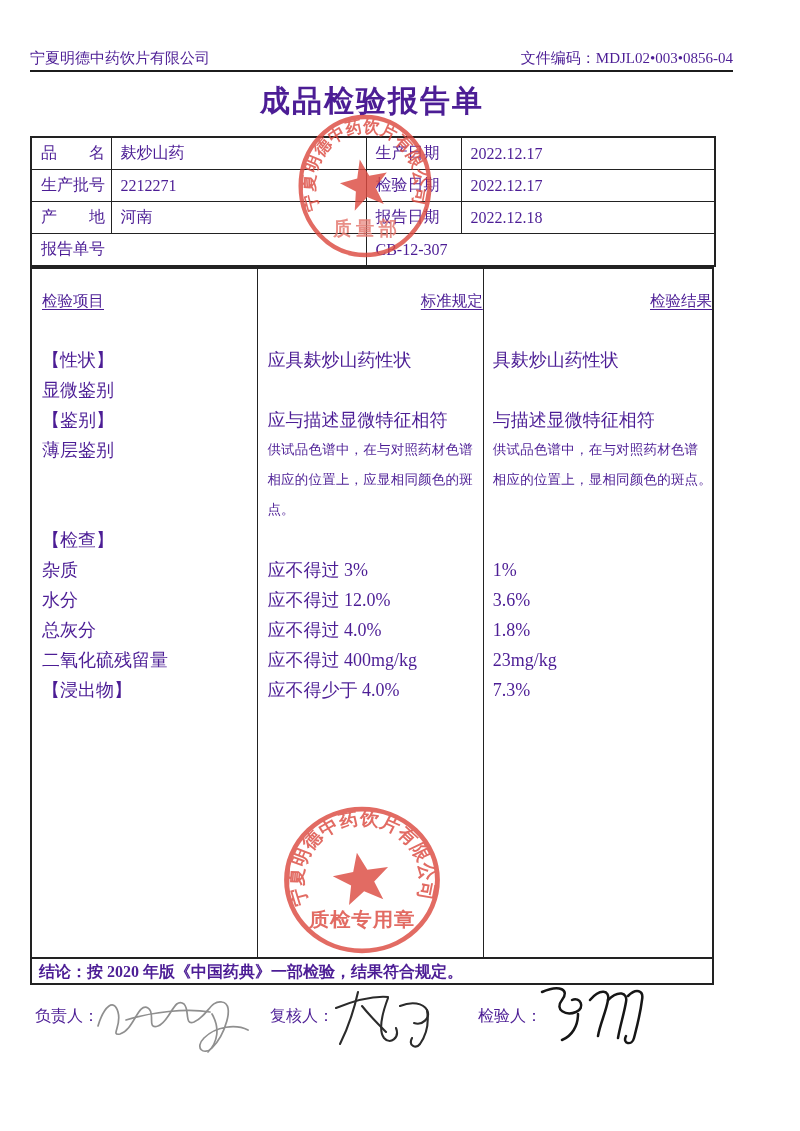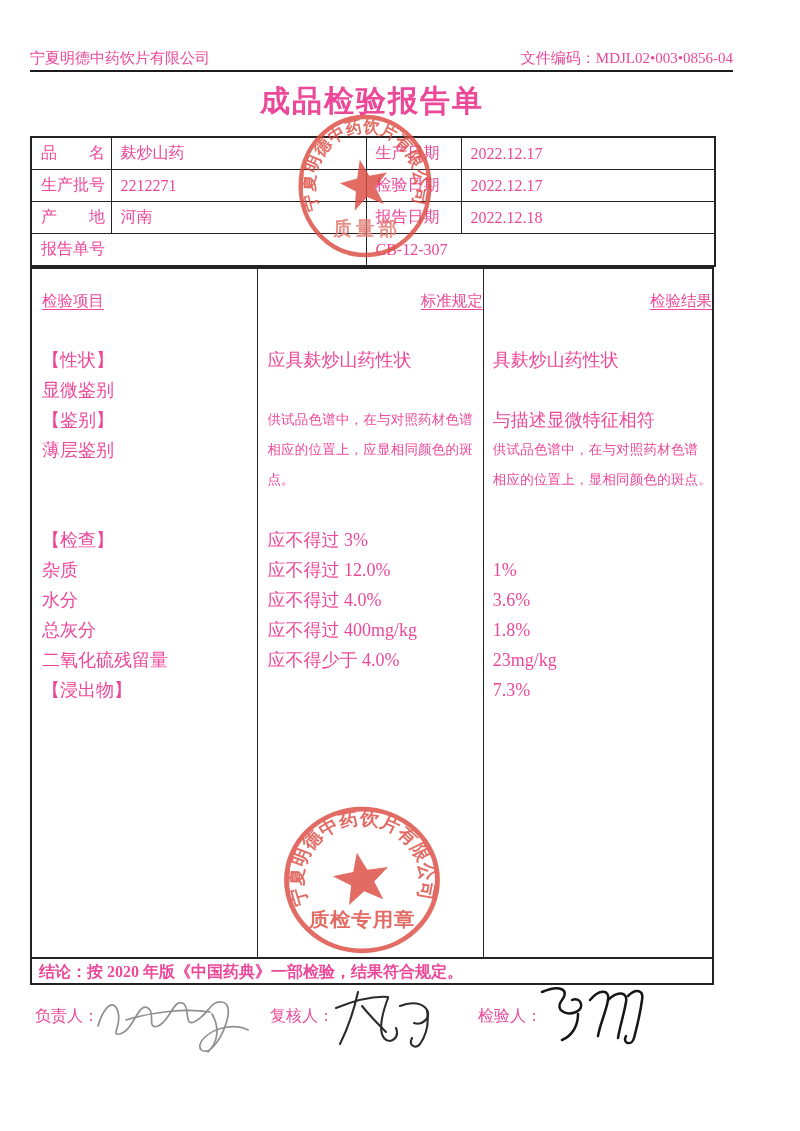--- a/index.html
+++ b/index.html
@@ -1,17 +1,17 @@
 <!DOCTYPE html>
 <html><head>
 <meta charset="utf-8">
 <style>
   html,body{margin:0;padding:0;background:#ffffff;}
   .page{position:relative;width:772px;height:1131px;background:#fff;overflow:hidden;
-        font-family:"Liberation Serif","DejaVu Serif",serif;color:#ec4899;}
+        font-family:"Liberation Serif","DejaVu Serif",serif;color:#4c1d95;}
 
   
   .doc-header{position:absolute;left:30px;top:49px;width:703px;display:flex;
               justify-content:space-between;font-size:15px;}
   .doc-rule{position:absolute;left:30px;top:70px;width:703px;height:0;
             border-top:2px solid #1c1c1c;}
   .doc-title{position:absolute;left:30px;top:81px;width:684px;text-align:center;
              font-size:30px;font-weight:bold;letter-spacing:2px;}
 
   
@@ -111,20 +111,21 @@
       <div class="iline">水分</div>
       <div class="iline">总灰分</div>
       <div class="iline">二氧化硫残留量</div>
       <div class="iline">【浸出物】</div>
     </div>
     <div class="icol icol2">
       <div class="ihdr"><span>标准规定</span></div>
       <div class="iline"></div>
       <div class="iline">应具麸炒山药性状</div>
       <div class="iline"></div>
+      <div class="iline">应与描述显微特征相符</div>
       <div class="iline para">供试品色谱中，在与对照药材色谱</div>
       <div class="iline para">相应的位置上，应显相同颜色的斑</div>
       <div class="iline para">点。</div>
       <div class="iline"></div>
       <div class="iline">应不得过 3%</div>
       <div class="iline">应不得过 12.0%</div>
       <div class="iline">应不得过 4.0%</div>
       <div class="iline">应不得过 400mg/kg</div>
       <div class="iline">应不得少于 4.0%</div>
     </div>

